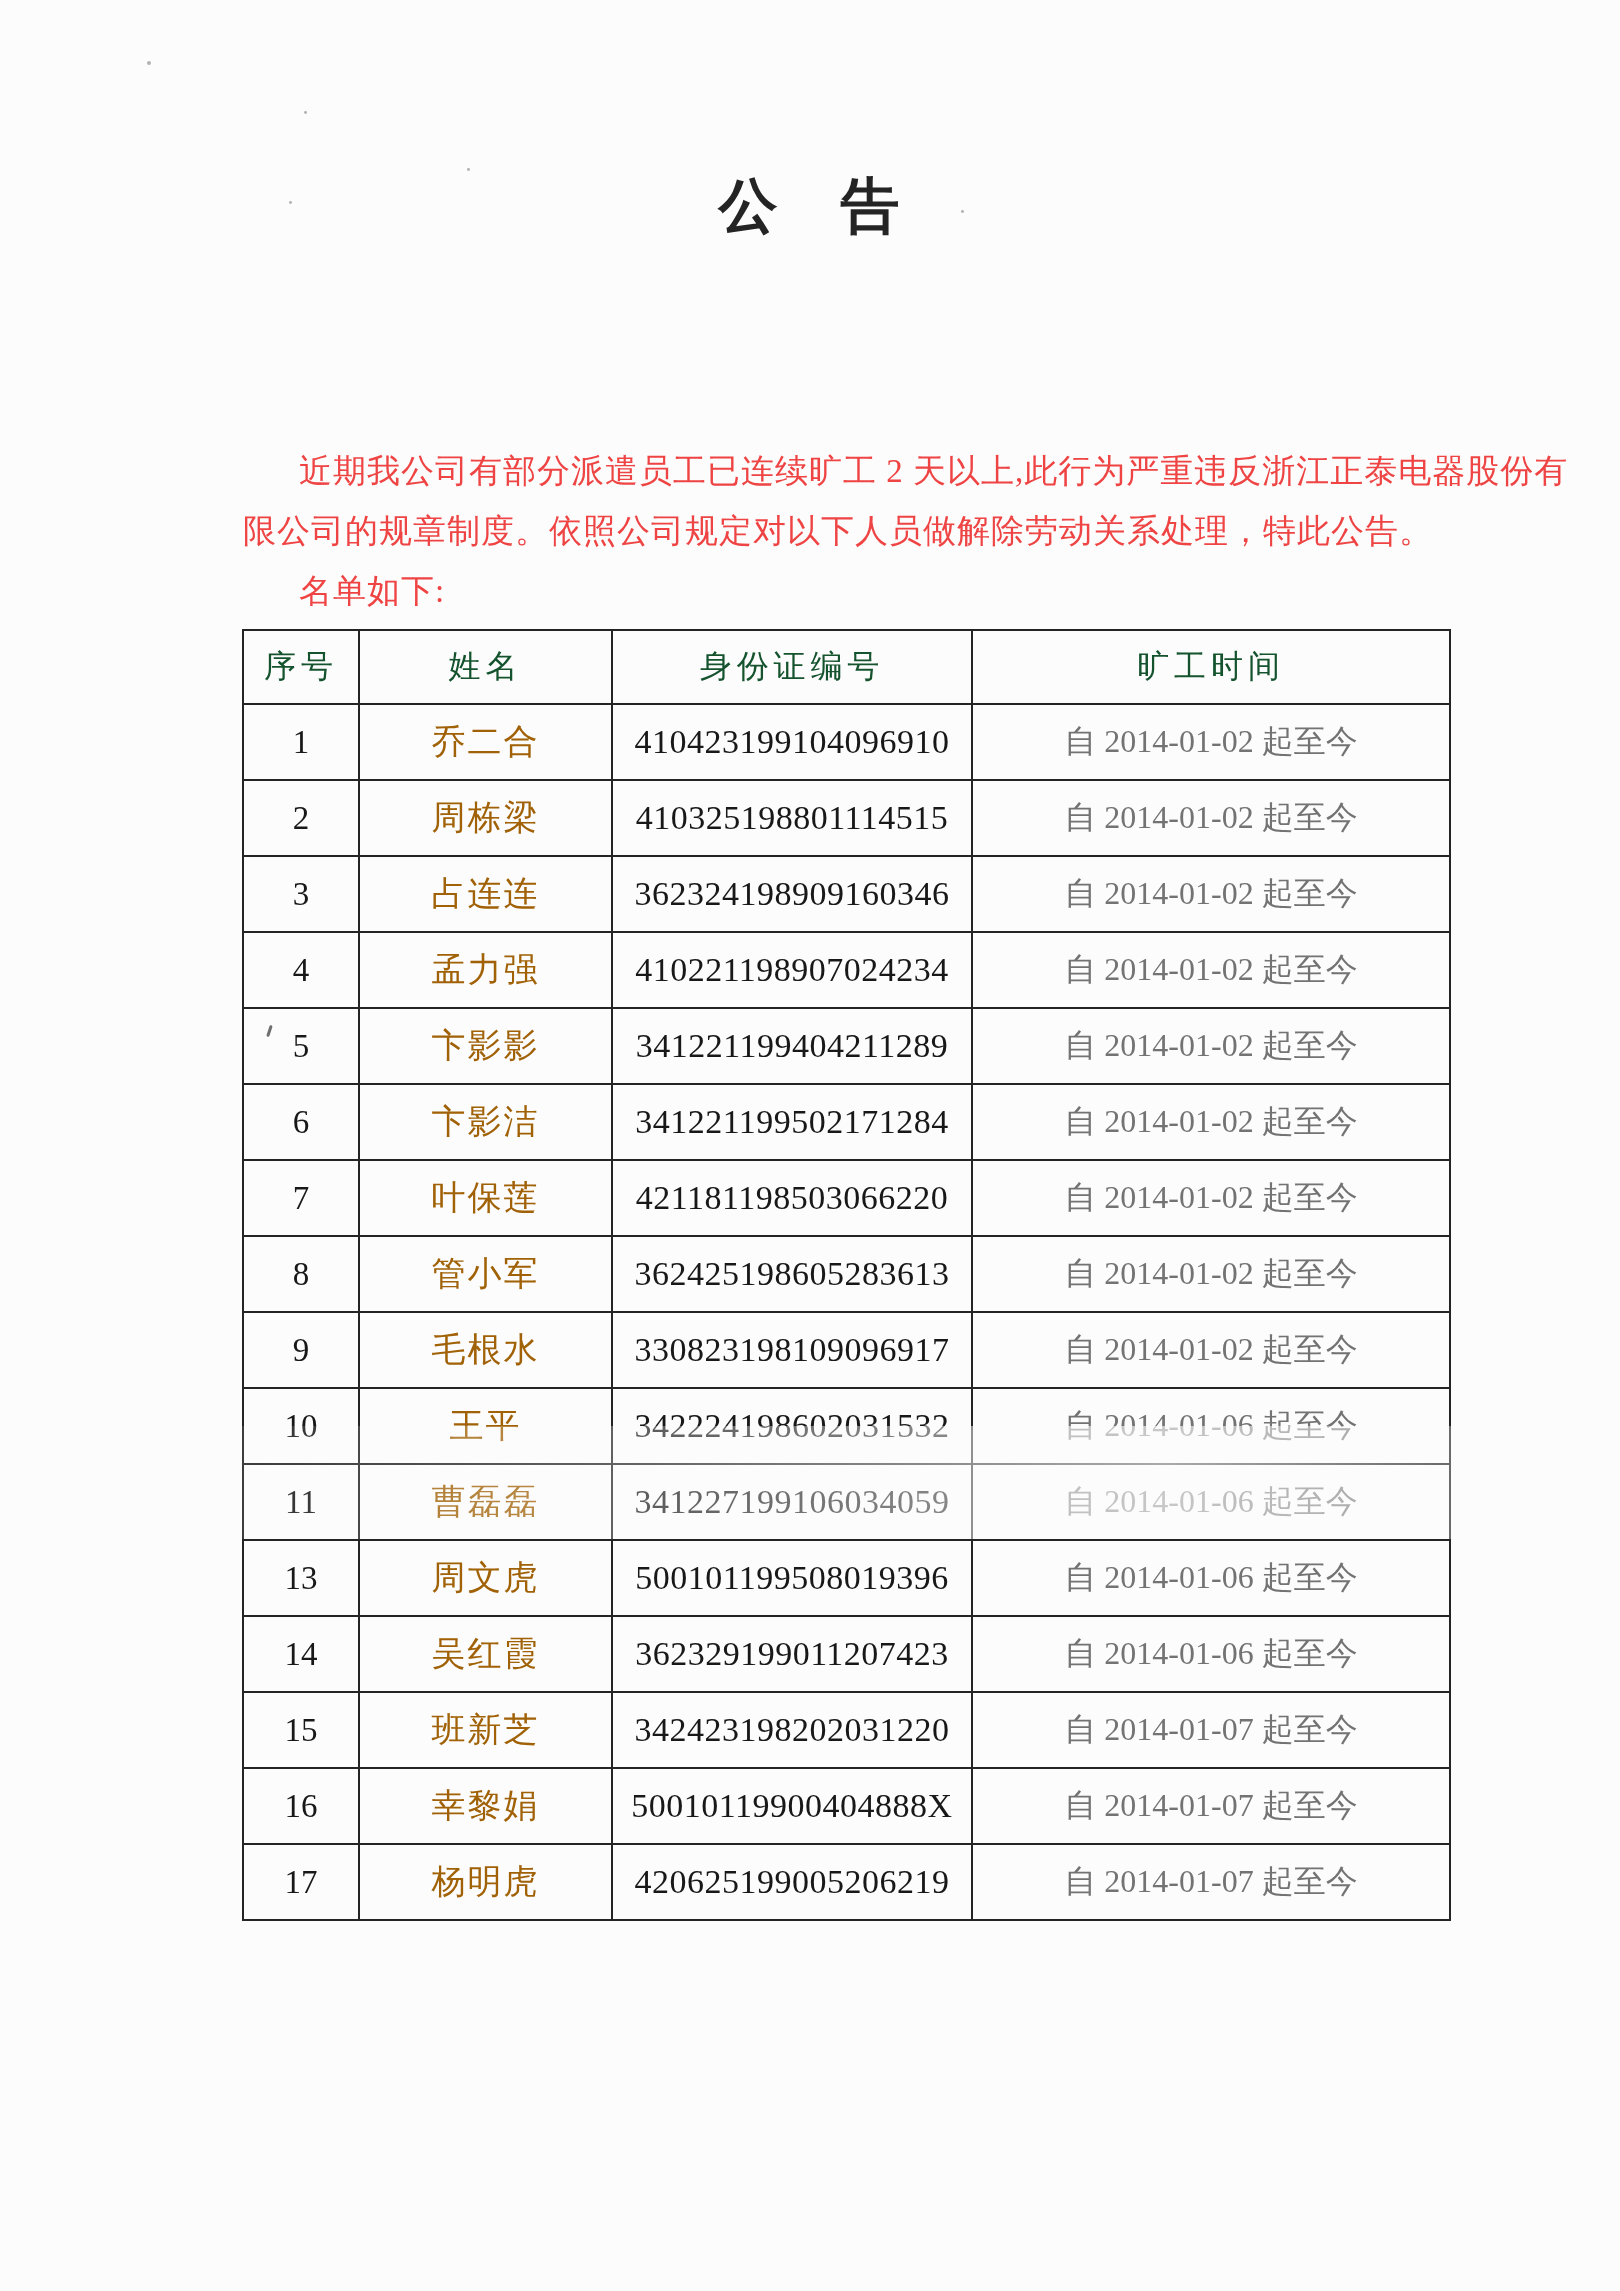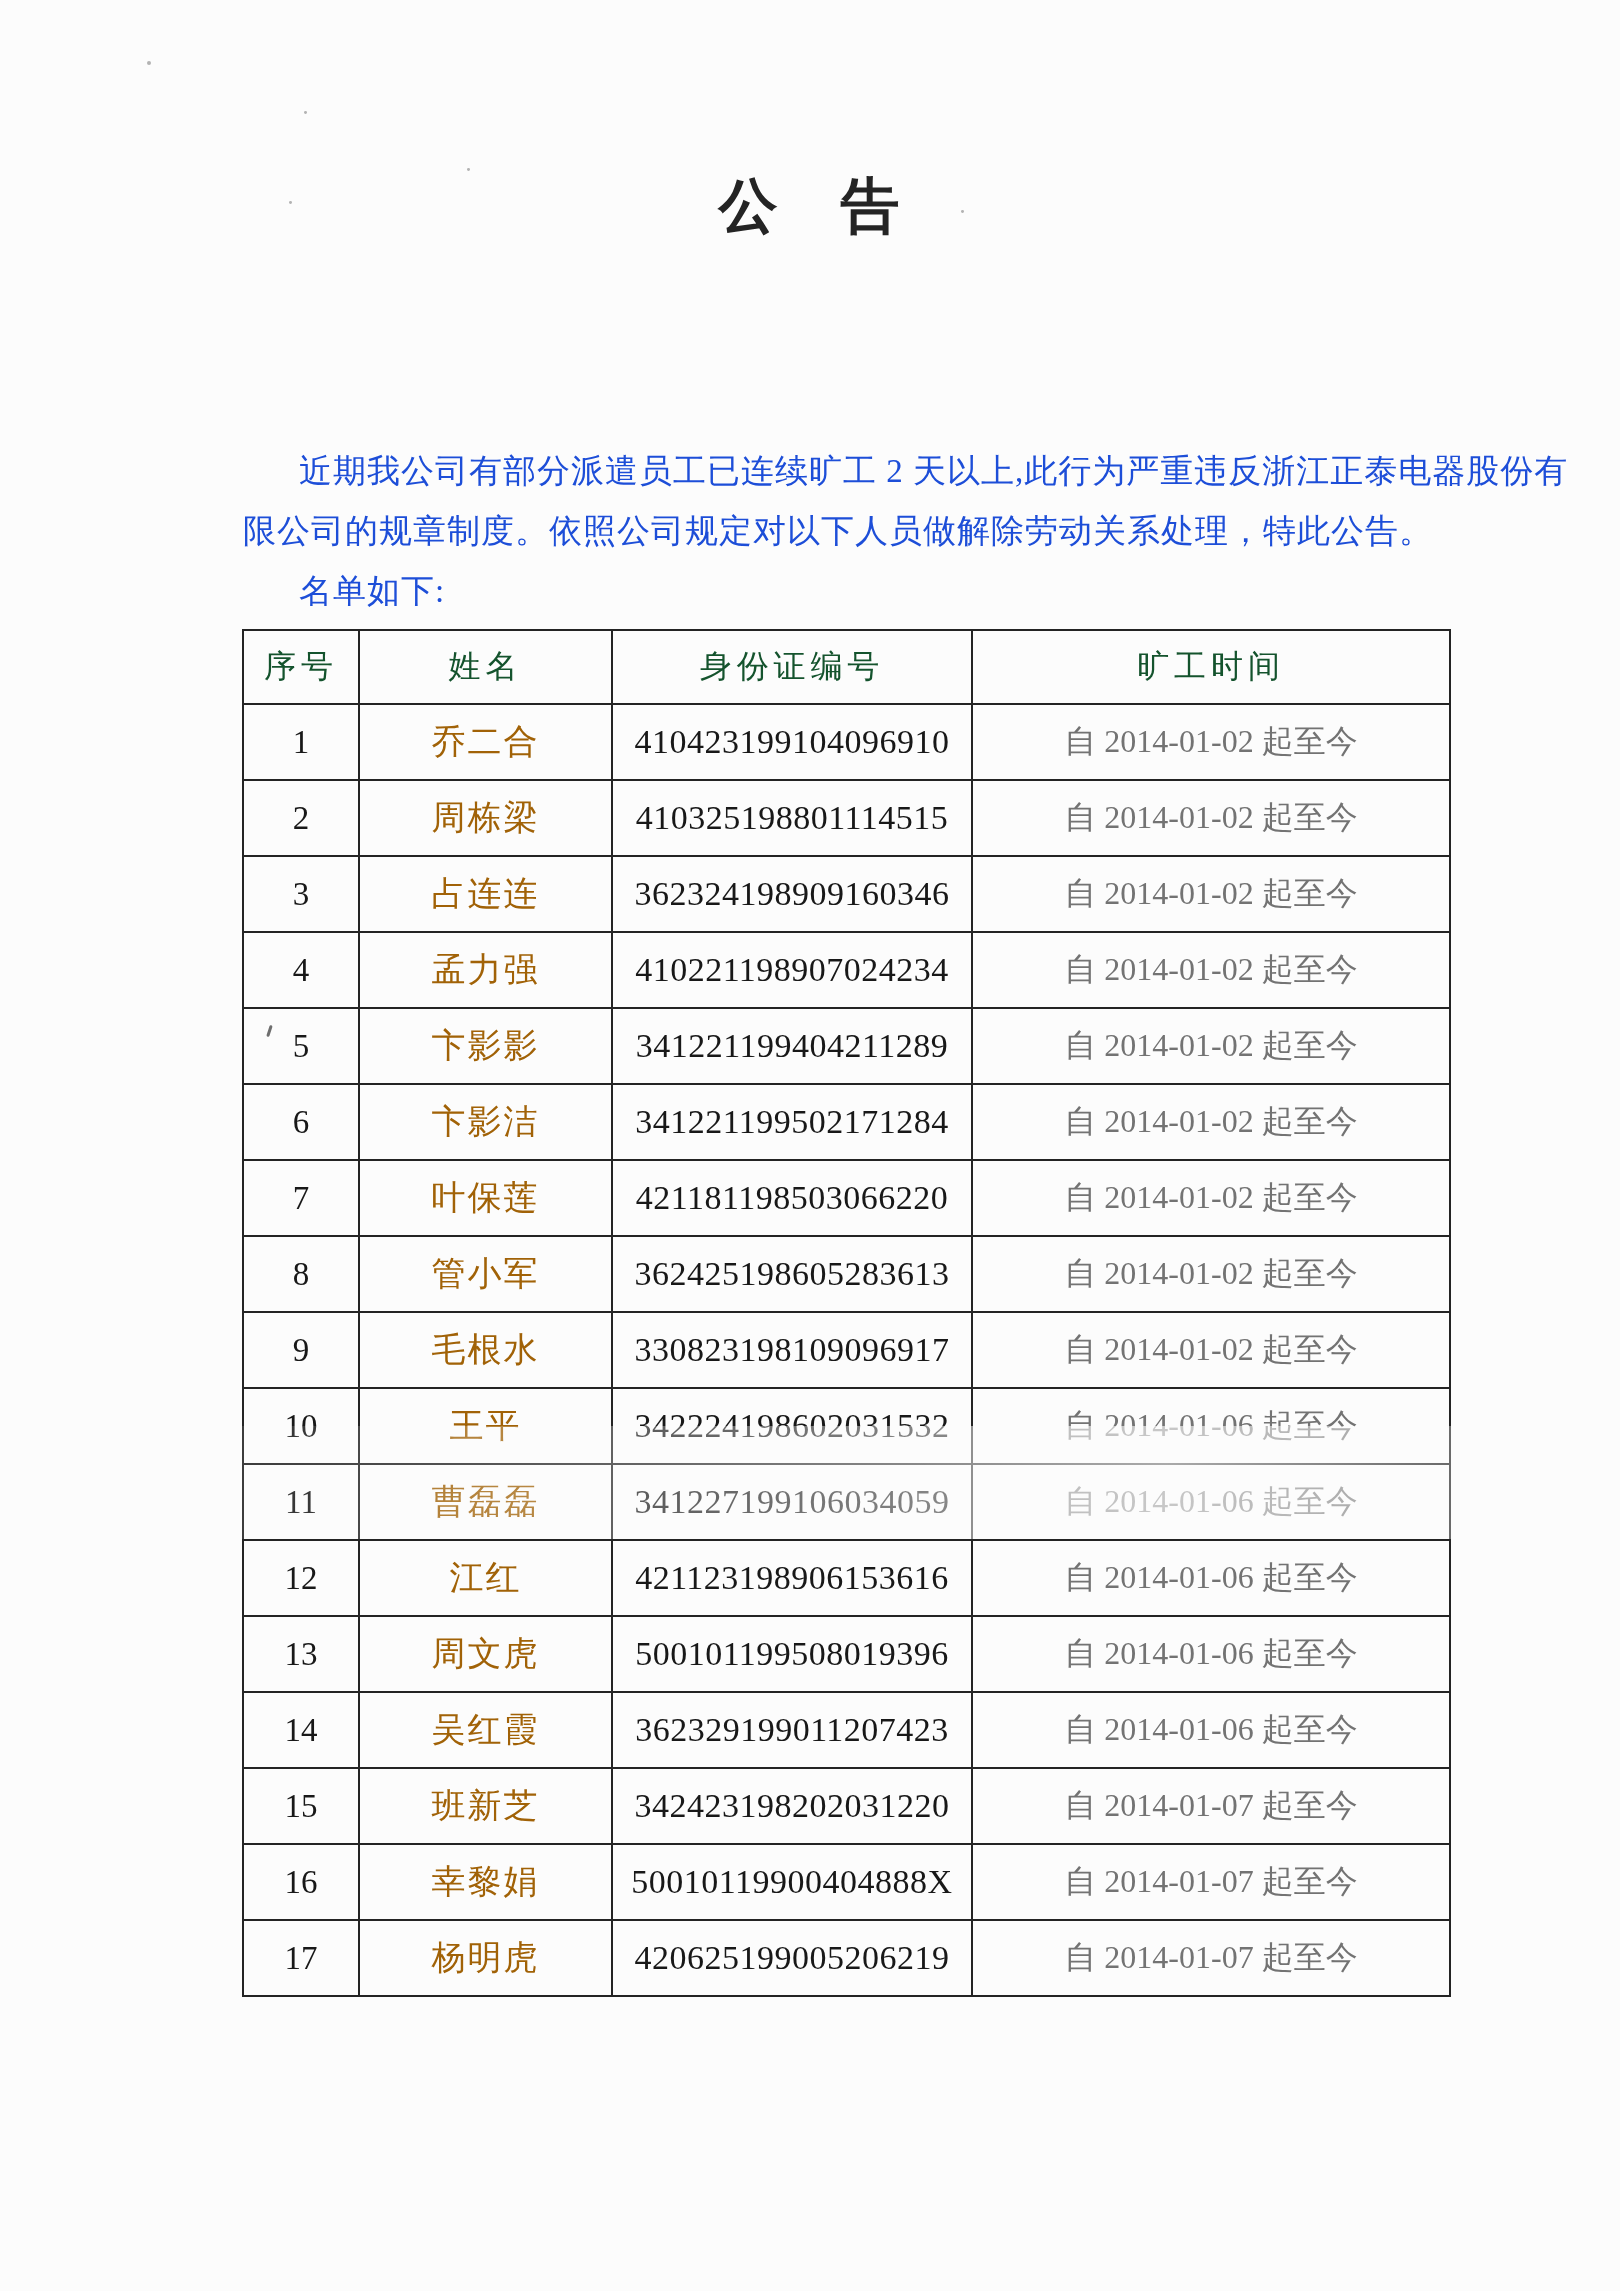--- a/index.html
+++ b/index.html
@@ -30,21 +30,21 @@
     letter-spacing: 2px;
   }
   
   .body-text {
     position: absolute;
     top: 441px;
     left: 243px;
     width: 1166px;
     font-size: 33px;
     line-height: 60px;
-    color: #1d4ed8;
+    color: #ef4444;
   }
   .body-text p {
     margin: 0;
     white-space: nowrap;
     letter-spacing: 1px;
   }
   .body-text p.indent { padding-left: 56px; }
   
   table.roster {
     position: absolute;
@@ -200,26 +200,20 @@
           <td class="c-id">342224198602031532</td>
           <td class="c-period">自 2014-01-06 起至今</td>
         </tr>
         <tr>
           <td class="c-no">11</td>
           <td class="c-name">曹磊磊</td>
           <td class="c-id">341227199106034059</td>
           <td class="c-period">自 2014-01-06 起至今</td>
         </tr>
         <tr>
-          <td class="c-no">12</td>
-          <td class="c-name">江红</td>
-          <td class="c-id">421123198906153616</td>
-          <td class="c-period">自 2014-01-06 起至今</td>
-        </tr>
-        <tr>
           <td class="c-no">13</td>
           <td class="c-name">周文虎</td>
           <td class="c-id">500101199508019396</td>
           <td class="c-period">自 2014-01-06 起至今</td>
         </tr>
         <tr>
           <td class="c-no">14</td>
           <td class="c-name">吴红霞</td>
           <td class="c-id">362329199011207423</td>
           <td class="c-period">自 2014-01-06 起至今</td>

